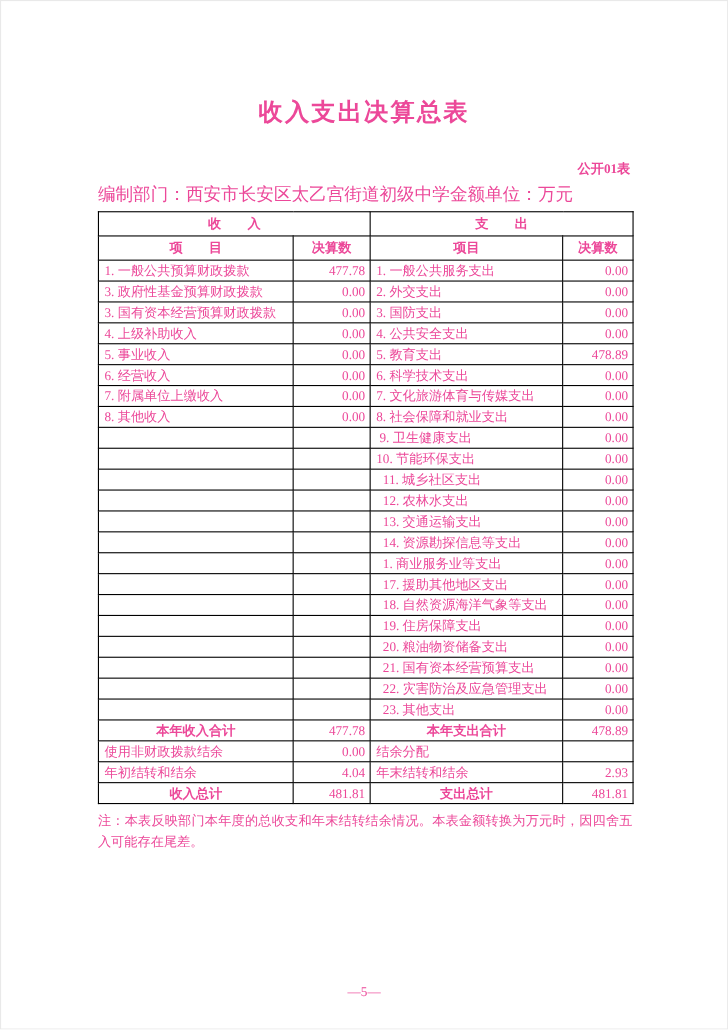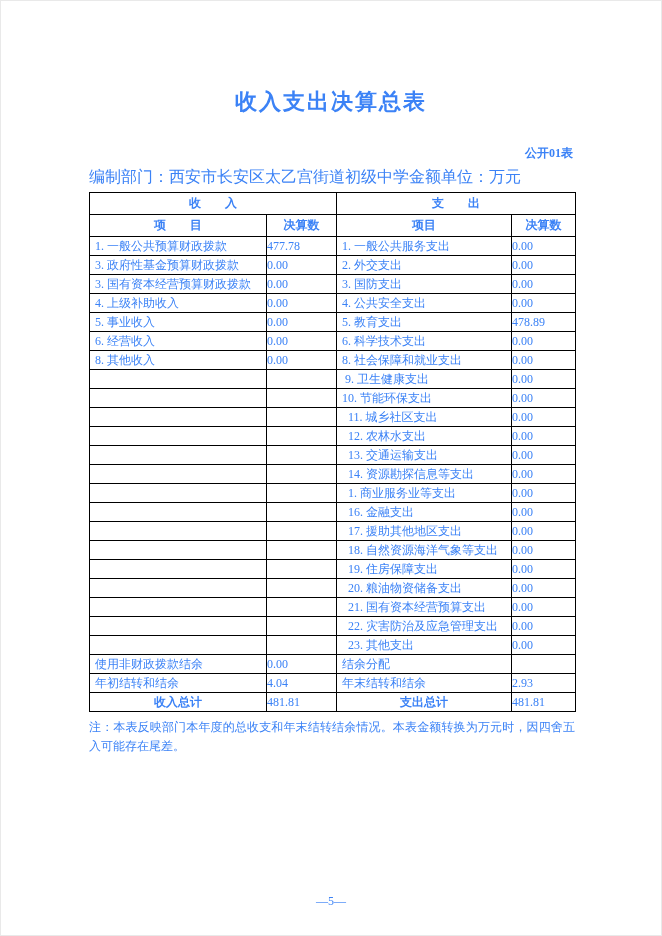--- a/index.html
+++ b/index.html
@@ -5,21 +5,21 @@
   * { box-sizing: border-box; }
   html, body { margin: 0; padding: 0; background: #ffffff; }
   .page {
     position: relative;
     width: 662px;
     height: 936px;
     margin: 0 auto;
     background: #ffffff;
     border: 1px solid #e9e9e9;
     font-family: "Liberation Serif", "DejaVu Serif", serif;
-    color: #3b82f6;
+    color: #ec4899;
   }
   .content { padding: 0 88px; }
   .doc-title {
     margin: 0;
     padding-top: 86px;
     text-align: center;
     font-size: 22px;
     font-weight: bold;
     letter-spacing: 2px;
   }
@@ -49,21 +49,21 @@
     line-height: 1.25;
     overflow: hidden;
     white-space: pre;
   }
   .budget thead th {
     height: 22px;
     font-weight: bold;
     text-align: center;
   }
   .budget td.item { text-align: left; padding-left: 5px; }
-  .budget td.num  { padding-right: 4px; }
+  .budget td.num  { text-align: right; padding-right: 4px; }
   .budget td.total-label {
     text-align: center;
     font-weight: bold;
     padding-left: 0;
   }
   .note {
     width: 486px;
     margin-top: 6px;
     font-size: 12px;
     line-height: 1.55;
@@ -142,20 +142,26 @@
             <td class="item">5. 教育支出</td>
             <td class="num">478.89</td>
           </tr>
           <tr>
             <td class="item">6. 经营收入</td>
             <td class="num">0.00</td>
             <td class="item">6. 科学技术支出</td>
             <td class="num">0.00</td>
           </tr>
           <tr>
+            <td class="item">7. 附属单位上缴收入</td>
+            <td class="num">0.00</td>
+            <td class="item">7. 文化旅游体育与传媒支出</td>
+            <td class="num">0.00</td>
+          </tr>
+          <tr>
             <td class="item">8. 其他收入</td>
             <td class="num">0.00</td>
             <td class="item">8. 社会保障和就业支出</td>
             <td class="num">0.00</td>
           </tr>
           <tr>
             <td class="item"></td>
             <td class="num"></td>
             <td class="item"> 9. 卫生健康支出</td>
             <td class="num">0.00</td>
@@ -192,26 +198,20 @@
           </tr>
           <tr>
             <td class="item"></td>
             <td class="num"></td>
             <td class="item">  1. 商业服务业等支出</td>
             <td class="num">0.00</td>
           </tr>
           <tr>
             <td class="item"></td>
             <td class="num"></td>
-            <td class="item">  16. 金融支出</td>
-            <td class="num">0.00</td>
-          </tr>
-          <tr>
-            <td class="item"></td>
-            <td class="num"></td>
             <td class="item">  17. 援助其他地区支出</td>
             <td class="num">0.00</td>
           </tr>
           <tr>
             <td class="item"></td>
             <td class="num"></td>
             <td class="item">  18. 自然资源海洋气象等支出</td>
             <td class="num">0.00</td>
           </tr>
           <tr>
@@ -236,20 +236,26 @@
             <td class="item"></td>
             <td class="num"></td>
             <td class="item">  22. 灾害防治及应急管理支出</td>
             <td class="num">0.00</td>
           </tr>
           <tr>
             <td class="item"></td>
             <td class="num"></td>
             <td class="item">  23. 其他支出</td>
             <td class="num">0.00</td>
+          </tr>
+          <tr>
+            <td class="item total-label">本年收入合计</td>
+            <td class="num">477.78</td>
+            <td class="item total-label">本年支出合计</td>
+            <td class="num">478.89</td>
           </tr>
           <tr>
             <td class="item">使用非财政拨款结余</td>
             <td class="num">0.00</td>
             <td class="item">结余分配</td>
             <td class="num"></td>
           </tr>
           <tr>
             <td class="item">年初结转和结余</td>
             <td class="num">4.04</td>

